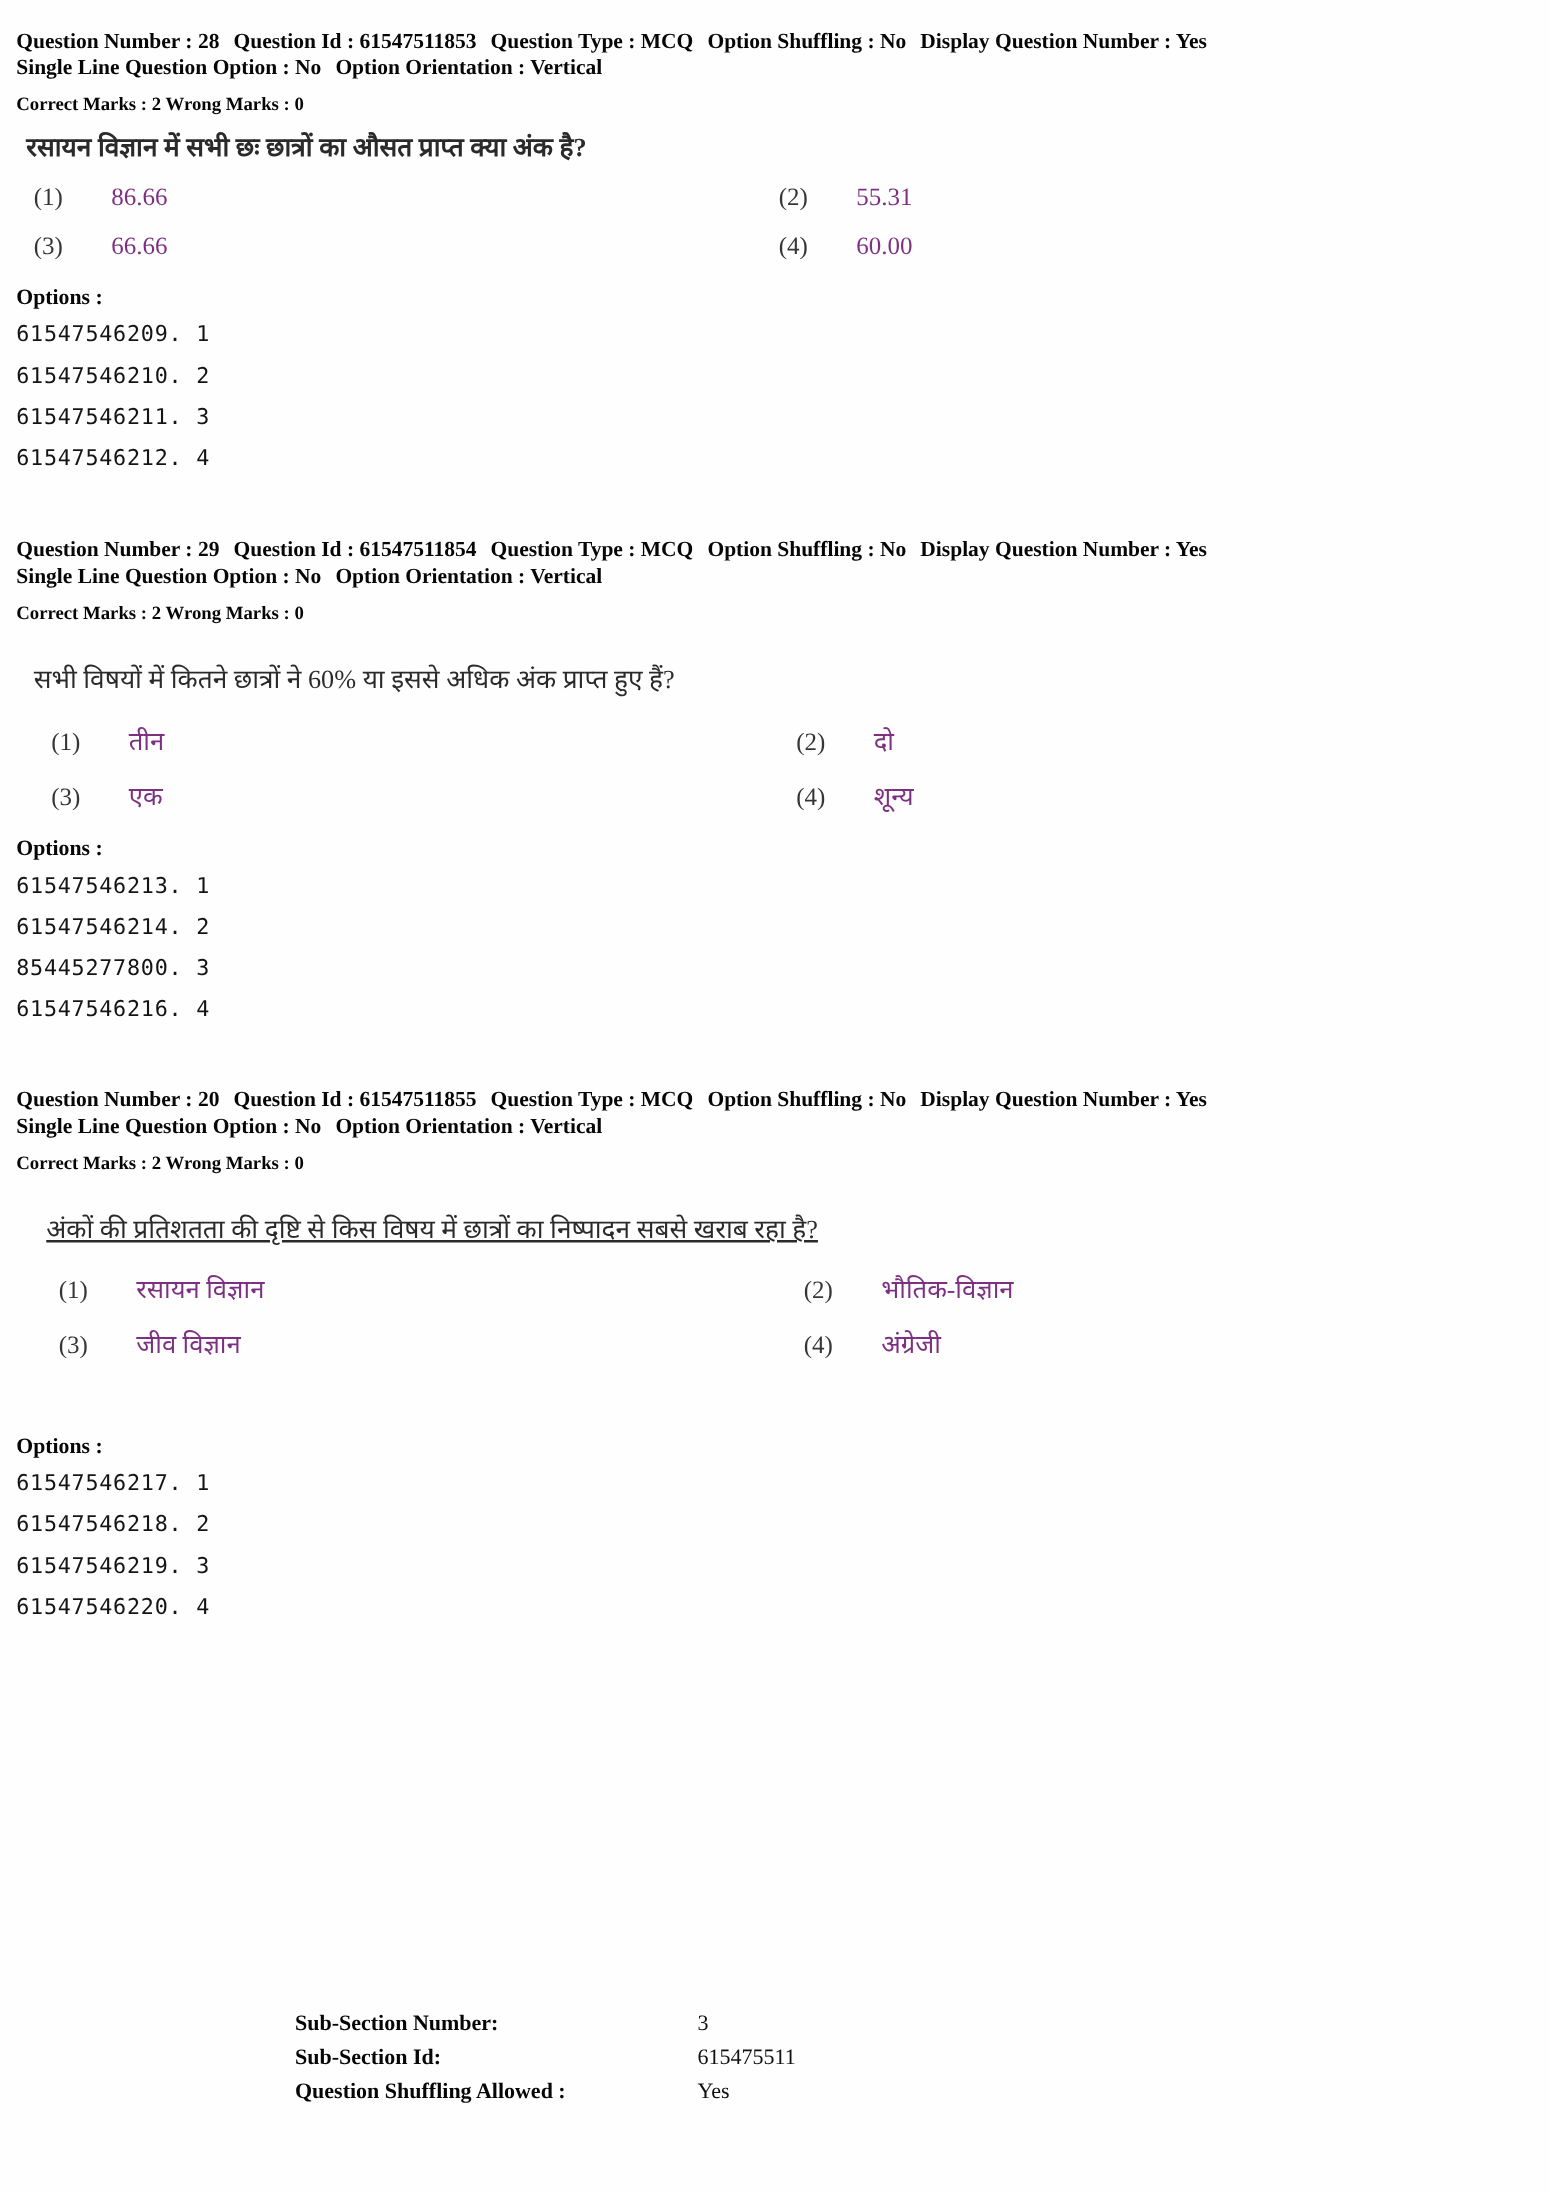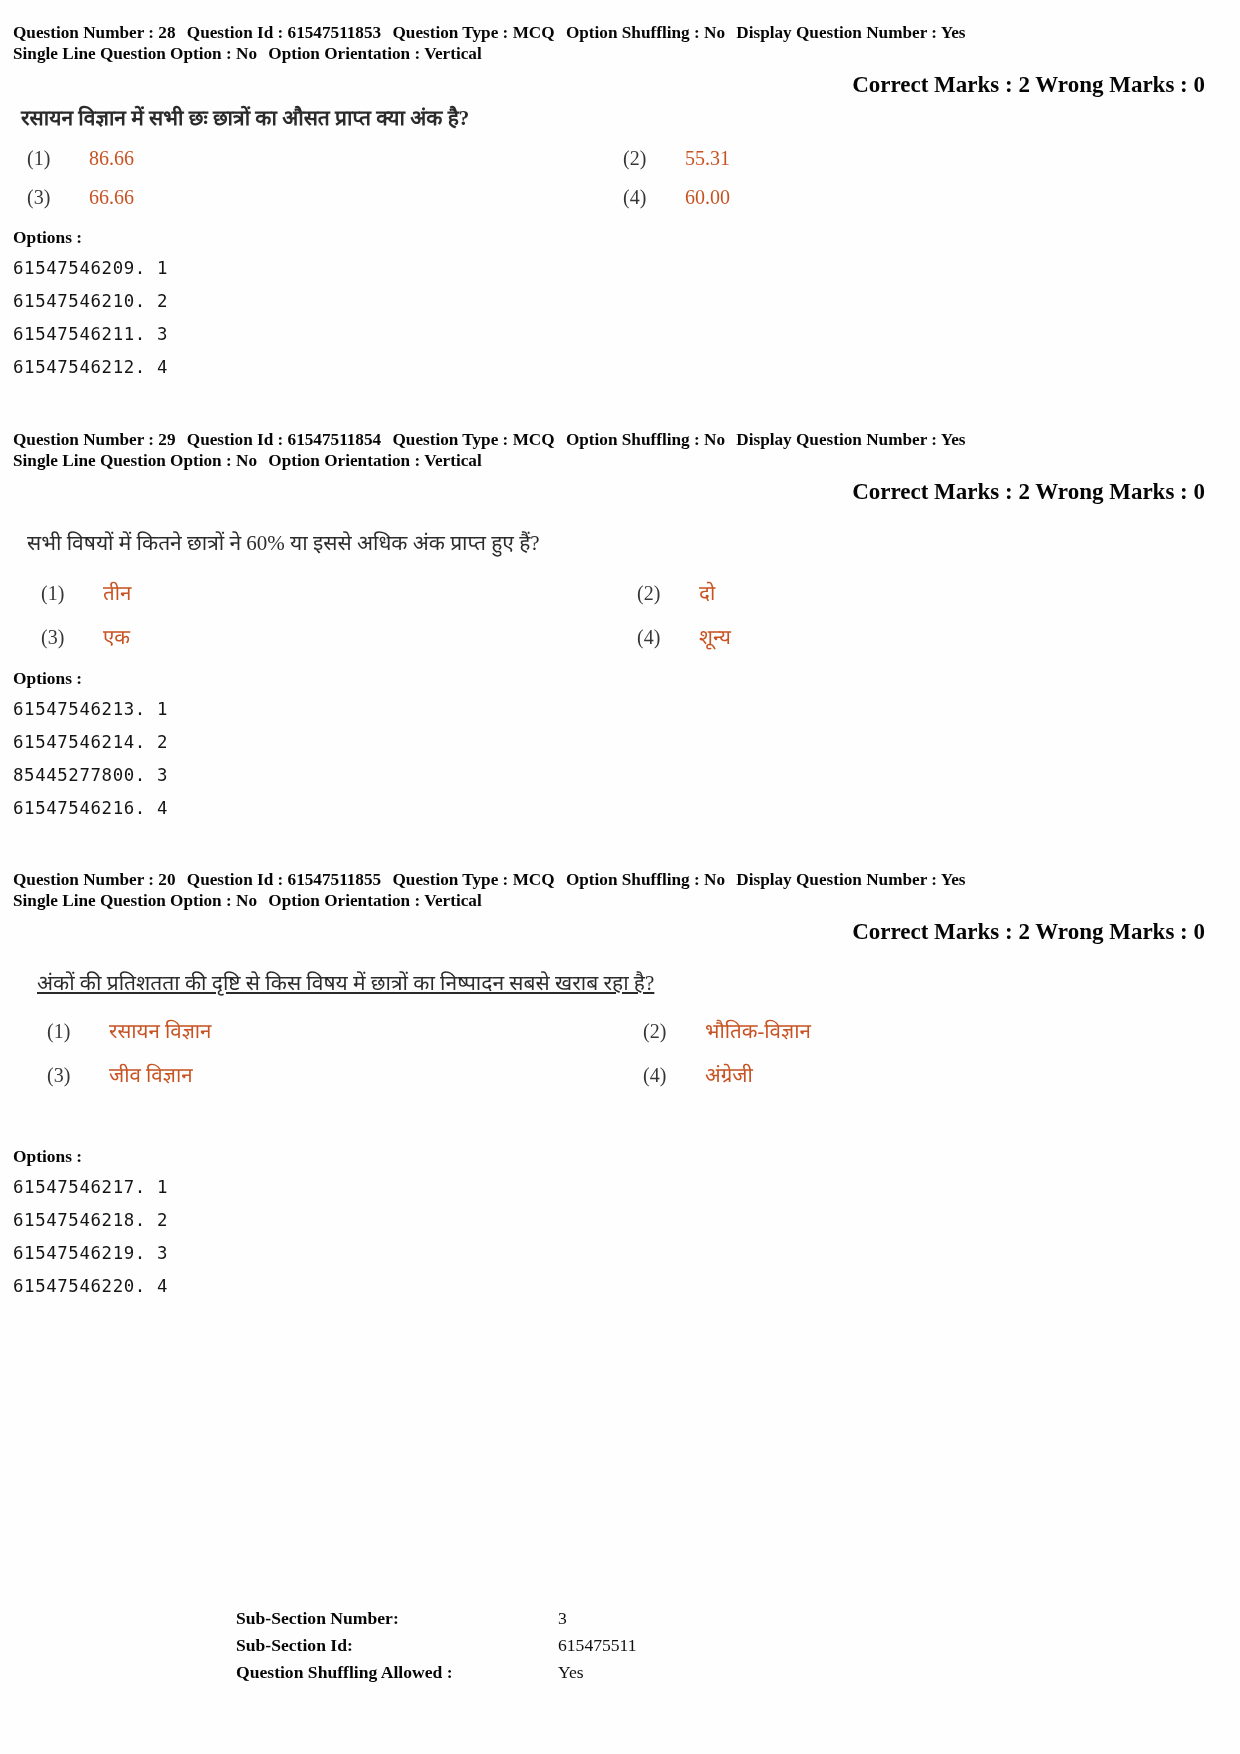--- a/index.html
+++ b/index.html
@@ -37,25 +37,24 @@
     font-size: 17.2px;
     line-height: 21px;
     letter-spacing: 0.0px;
     color: #060606;
     white-space: nowrap;
   }
   .qmeta .sp { display: inline-block; width: 7px; }
   .marks {
     font-family: "Liberation Serif", "DejaVu Serif", serif;
     font-weight: bold;
-    font-size: 23px;
+    font-size: 15px;
     line-height: 21px;
     margin-top: 10px;
     color: #060606;
-    text-align: right;
   }
 
   
   .stem {
     font-family: "Liberation Serif", "DejaVu Serif", serif;
     font-size: 21px;
     line-height: 30px;
     color: #111;
     margin-left: 8px;
     filter: contrast(0.92) blur(0.2px);
@@ -83,21 +82,21 @@
     font-family: "Liberation Serif", "DejaVu Serif", serif;
     font-size: 20px;
     width: 62px;
     flex: 0 0 62px;
     color: #1a1a1a;
     opacity: 0.88;
   }
   .optval {
     font-family: "Liberation Serif", "DejaVu Serif", serif;
     font-size: 20px;
-    color: #c2410c;
+    color: #701a75;
     opacity: 0.9;
     filter: blur(0.15px);
   }
   .optval.hi { font-size: 20.5px; }
 
   
   .optionsLabel {
     font-family: "Liberation Serif", "DejaVu Serif", serif;
     font-weight: bold;
     font-size: 17.4px;

